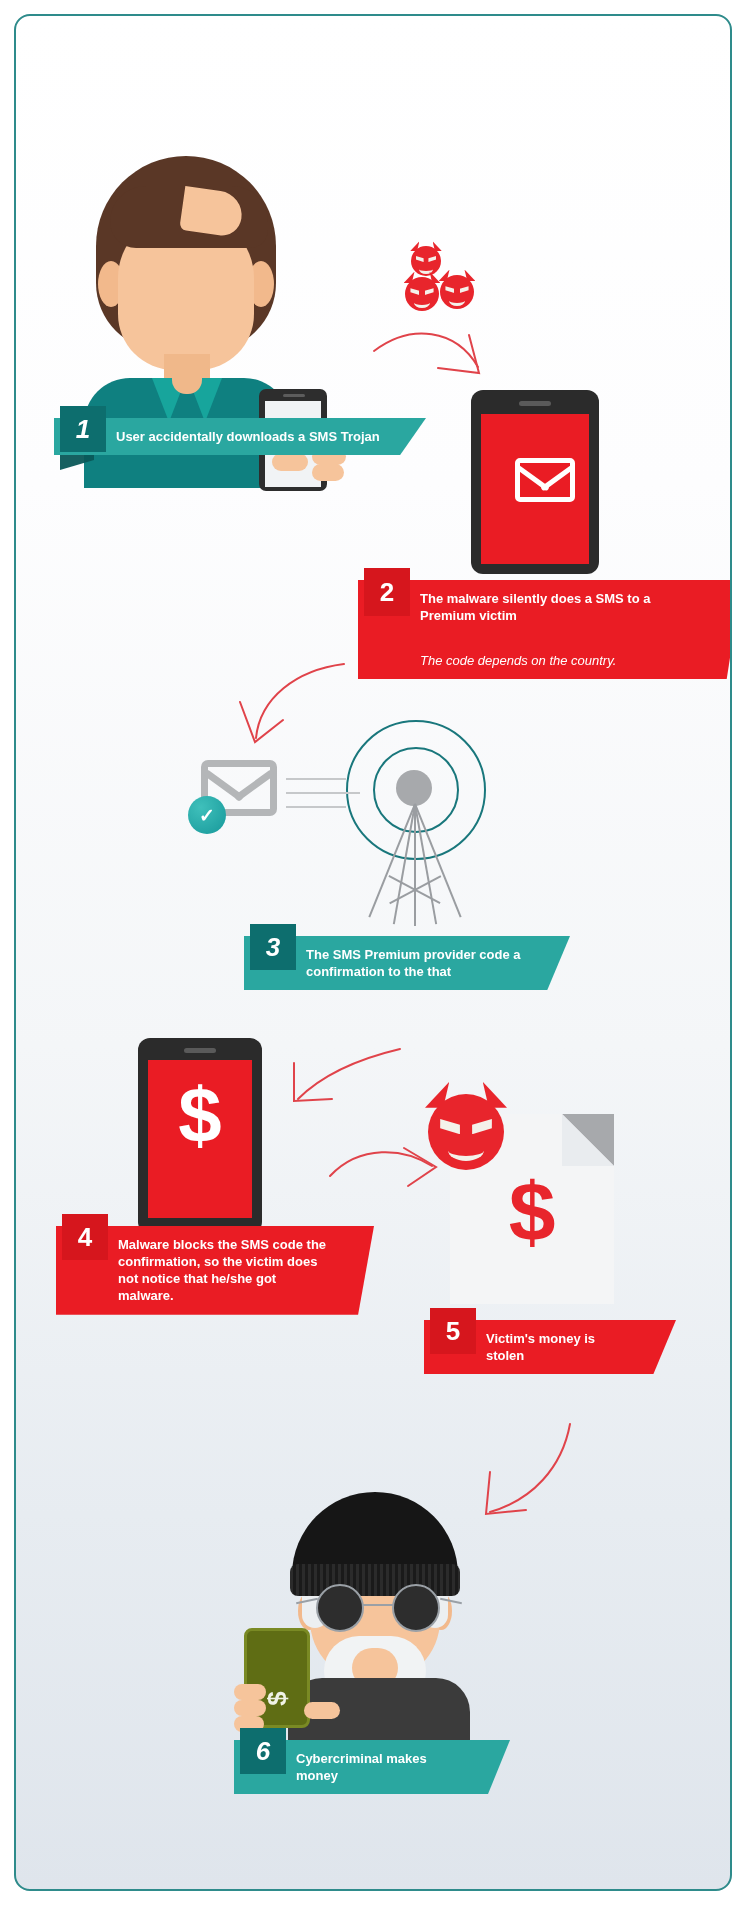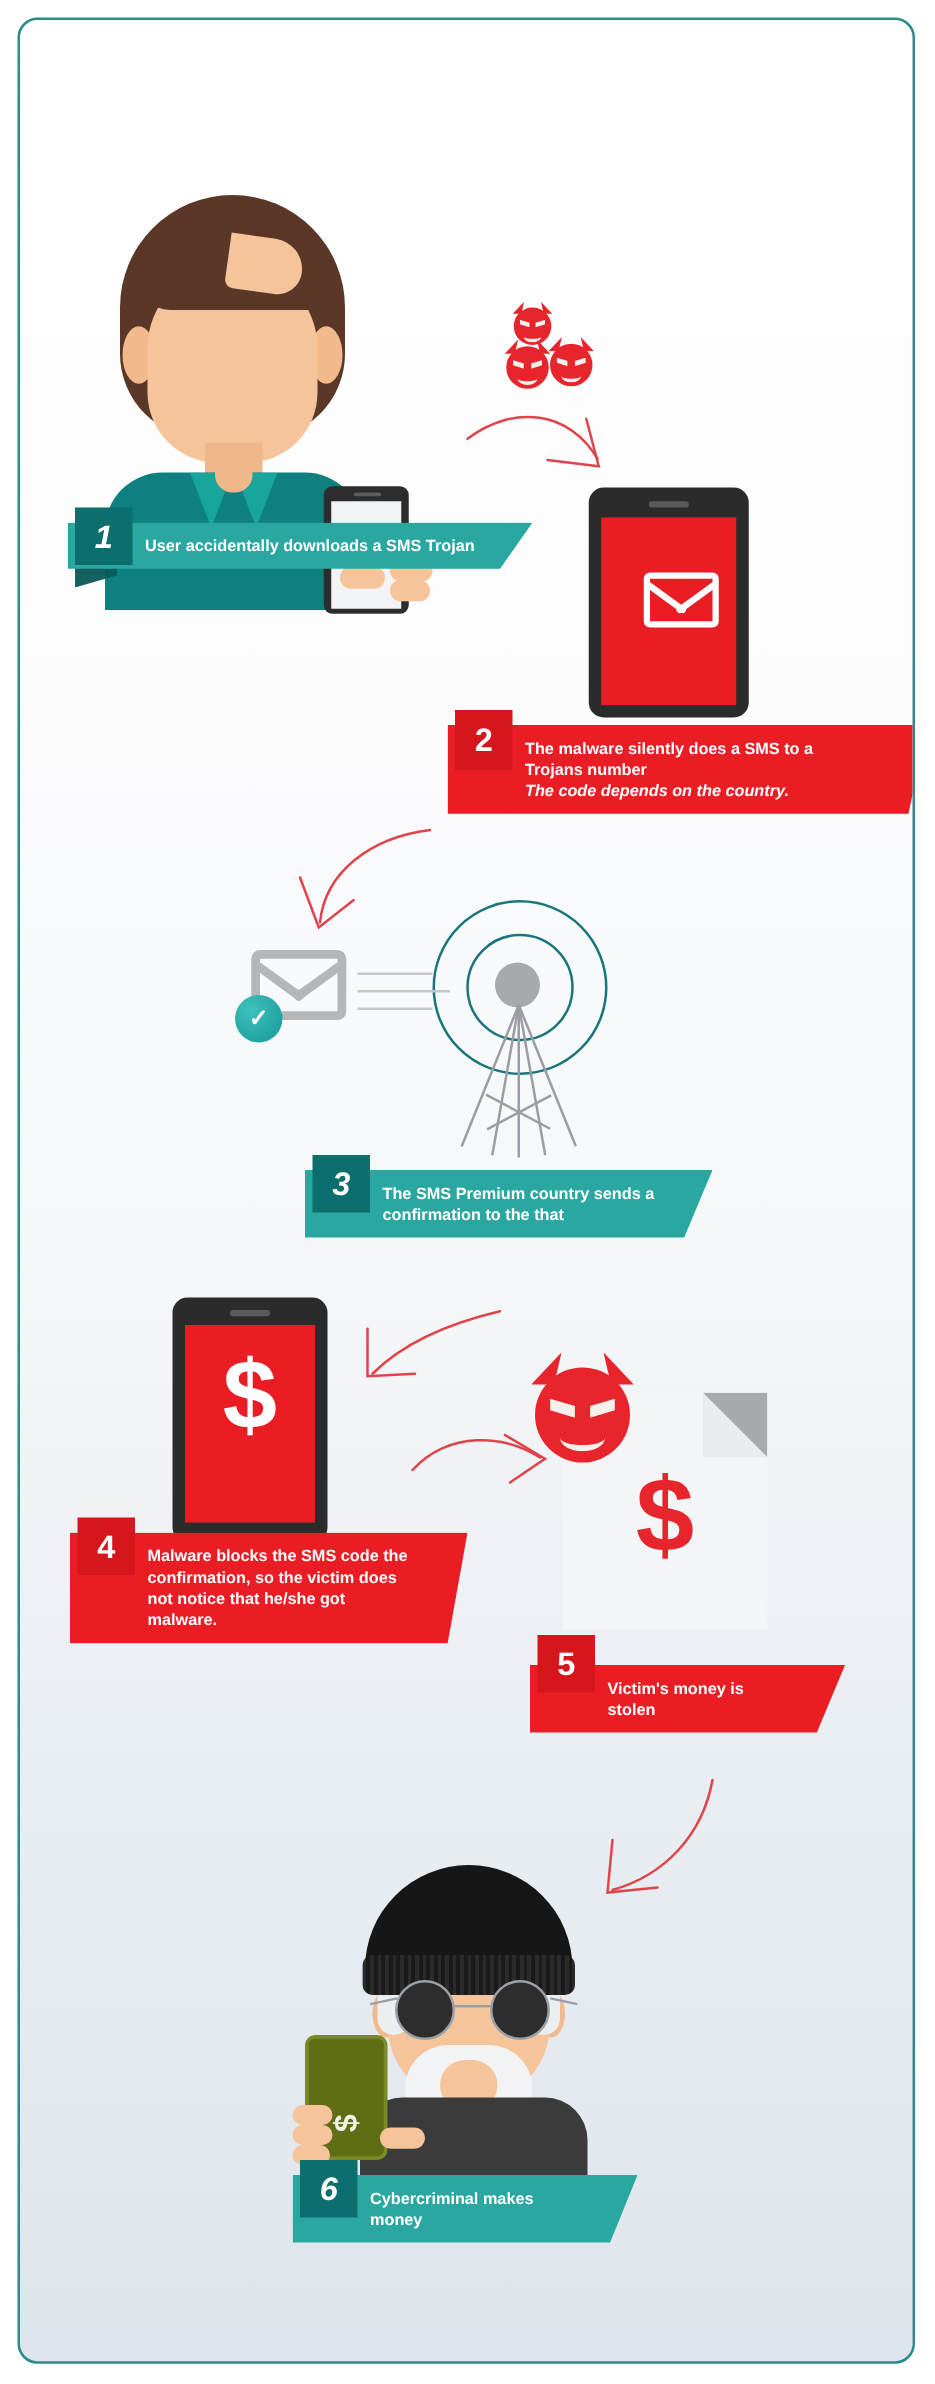--- a/index.html
+++ b/index.html
@@ -45,38 +45,38 @@
   .ribbon .body{
     position:absolute;left:0;top:12px;
     background:#2aa7a0;color:#ffffff;
     display:flex;align-items:center;
     padding:10px 40px 10px 62px;
     box-sizing:border-box;
     font-size:13px;font-weight:bold;line-height:1.32;
   }
   .ribbon.red .body{background:#ea1c24;}
   .ribbon .body .lines{position:relative;z-index:2;}
-  .ribbon .body .em{font-style:italic;font-weight:bold;display:block;}
+  .ribbon .body .em{font-style:italic;font-weight:normal;display:block;margin-top:28px;}
   .ribbon .body .ln{display:block;}
 
   #ribbon1{left:38px;top:390px;}
   #ribbon1 .num{height:46px;}
   #ribbon1 .body{width:372px;clip-path:polygon(0 0,100% 0,93% 100%,0 100%);}
   #ribbon2{left:342px;top:552px;}
   #ribbon2 .num{height:48px;}
   #ribbon2 .body{width:384px;clip-path:polygon(0 0,100% 0,96% 100%,0 100%);}
   #ribbon3{left:228px;top:908px;}
   #ribbon3 .num{height:46px;}
   #ribbon3 .body{width:326px;clip-path:polygon(0 0,100% 0,93% 100%,0 100%);}
   #ribbon4{left:40px;top:1198px;}
   #ribbon4 .num{height:46px;}
   #ribbon4 .body{width:318px;clip-path:polygon(0 0,100% 0,95% 100%,0 100%);}
   #ribbon5{left:408px;top:1292px;}
   #ribbon5 .num{height:46px;}
-  #ribbon5 .body{width:252px;clip-path:polygon(0 0,100% 0,91% 100%,0 100%);margin-top:12px;}
+  #ribbon5 .body{width:252px;clip-path:polygon(0 0,100% 0,91% 100%,0 100%);}
   #ribbon6{left:218px;top:1712px;}
   #ribbon6 .num{height:46px;}
   #ribbon6 .body{width:276px;clip-path:polygon(0 0,100% 0,92% 100%,0 100%);}
 
   
   .user{position:absolute;left:60px;top:140px;width:260px;height:280px;}
   .u-hair{position:absolute;left:20px;top:0;width:180px;height:195px;
     background:#5a3726;border-radius:90px 90px 68px 68px;}
   .u-ear-l{position:absolute;left:22px;top:105px;width:26px;height:46px;background:#f2b98c;border-radius:50%;}
   .u-ear-r{position:absolute;left:172px;top:105px;width:26px;height:46px;background:#f2b98c;border-radius:50%;}
@@ -289,21 +289,21 @@
     <div class="scr">
       <div class="env-w"></div>
     </div>
   </div>
 
   <div class="ribbon red" id="ribbon2">
     <div class="tail"></div>
     <div class="body">
       <span class="lines">
         <span class="ln">The malware silently does a SMS to a</span>
-        <span class="ln">Trojans number</span>
+        <span class="ln">Premium victim</span>
         <span class="em">The code depends on the country.</span>
       </span>
     </div>
     <div class="num">2</div>
   </div>
 
   <svg class="arrow" style="left:220px;top:640px;width:120px;height:100px;">
     <path d="M108,8 C60,14 24,42 20,82" stroke="#e0434a" stroke-width="2" fill="none" stroke-linecap="round"></path>
     <path d="M4,46 L19,86 L47,64" stroke="#e0434a" stroke-width="2" fill="none" stroke-linecap="round"></path>
   </svg>
@@ -323,21 +323,21 @@
     <div class="check-badge">✓</div>
     <div class="sig a"></div>
     <div class="sig b"></div>
     <div class="sig c"></div>
   </div>
 
   <div class="ribbon" id="ribbon3">
     <div class="tail"></div>
     <div class="body">
       <span class="lines">
-        <span class="ln">The SMS Premium country sends a</span>
+        <span class="ln">The SMS Premium provider code a</span>
         <span class="ln">confirmation to the that</span>
       </span>
     </div>
     <div class="num">3</div>
   </div>
 
   <svg class="arrow" style="left:262px;top:1025px;width:130px;height:80px;">
     <path d="M122,8 C88,16 48,30 20,58" stroke="#e0434a" stroke-width="2" fill="none" stroke-linecap="round"></path>
     <path d="M16,22 L16,60 L54,58" stroke="#e0434a" stroke-width="2" fill="none" stroke-linecap="round"></path>
   </svg>

